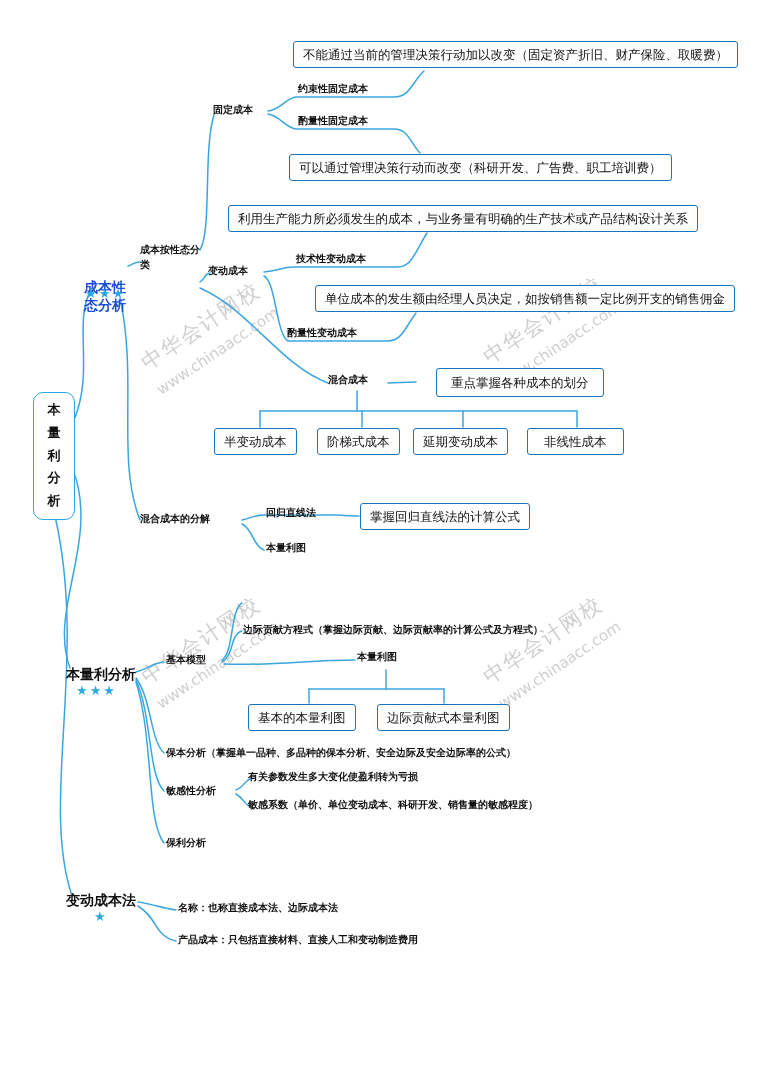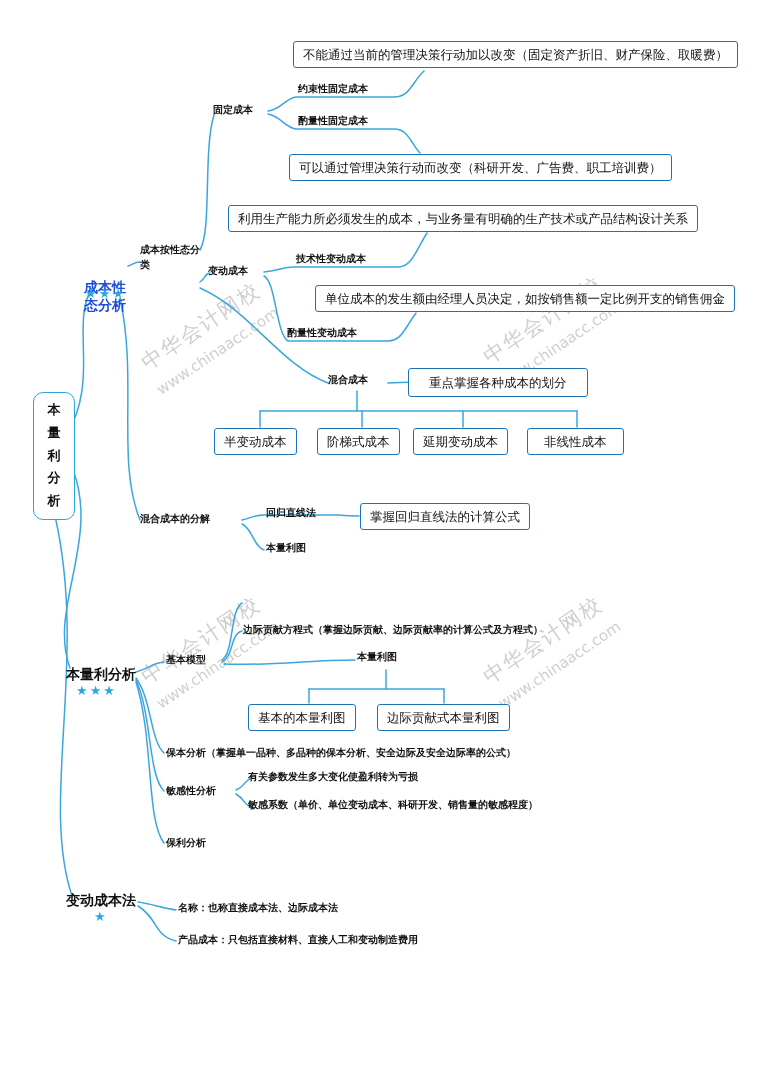--- a/index.html
+++ b/index.html
@@ -111,21 +111,21 @@
   <div class="box" style="left:293px;top:41px">不能通过当前的管理决策行动加以改变（固定资产折旧、财产保险、取暖费）</div>
   <div class="box" style="left:289px;top:154px">可以通过管理决策行动而改变（科研开发、广告费、职工培训费）</div>
 
   <div class="label" style="left:208px;top:265px">变动成本</div>
   <div class="label small" style="left:296px;top:253px">技术性变动成本</div>
   <div class="box" style="left:228px;top:205px">利用生产能力所必须发生的成本，与业务量有明确的生产技术或产品结构设计关系</div>
   <div class="label small" style="left:287px;top:327px">酌量性变动成本</div>
   <div class="box" style="left:315px;top:285px">单位成本的发生额由经理人员决定，如按销售额一定比例开支的销售佣金</div>
 
   <div class="label" style="left:328px;top:374px">混合成本</div>
-  <div class="box" style="left:408px;top:368px;padding:6px 20px">重点掌握各种成本的划分</div>
+  <div class="box" style="left:436px;top:368px;padding:6px 14px">重点掌握各种成本的划分</div>
 
   <div class="box" style="left:214px;top:428px">半变动成本</div>
   <div class="box" style="left:317px;top:428px">阶梯式成本</div>
   <div class="box" style="left:413px;top:428px">延期变动成本</div>
   <div class="box" style="left:527px;top:428px;padding:5px 16px">非线性成本</div>
 
   <div class="label" style="left:140px;top:513px">混合成本的分解</div>
   <div class="label small" style="left:266px;top:507px">回归直线法</div>
   <div class="box" style="left:360px;top:503px">掌握回归直线法的计算公式</div>
   <div class="label small" style="left:266px;top:542px">本量利图</div>

